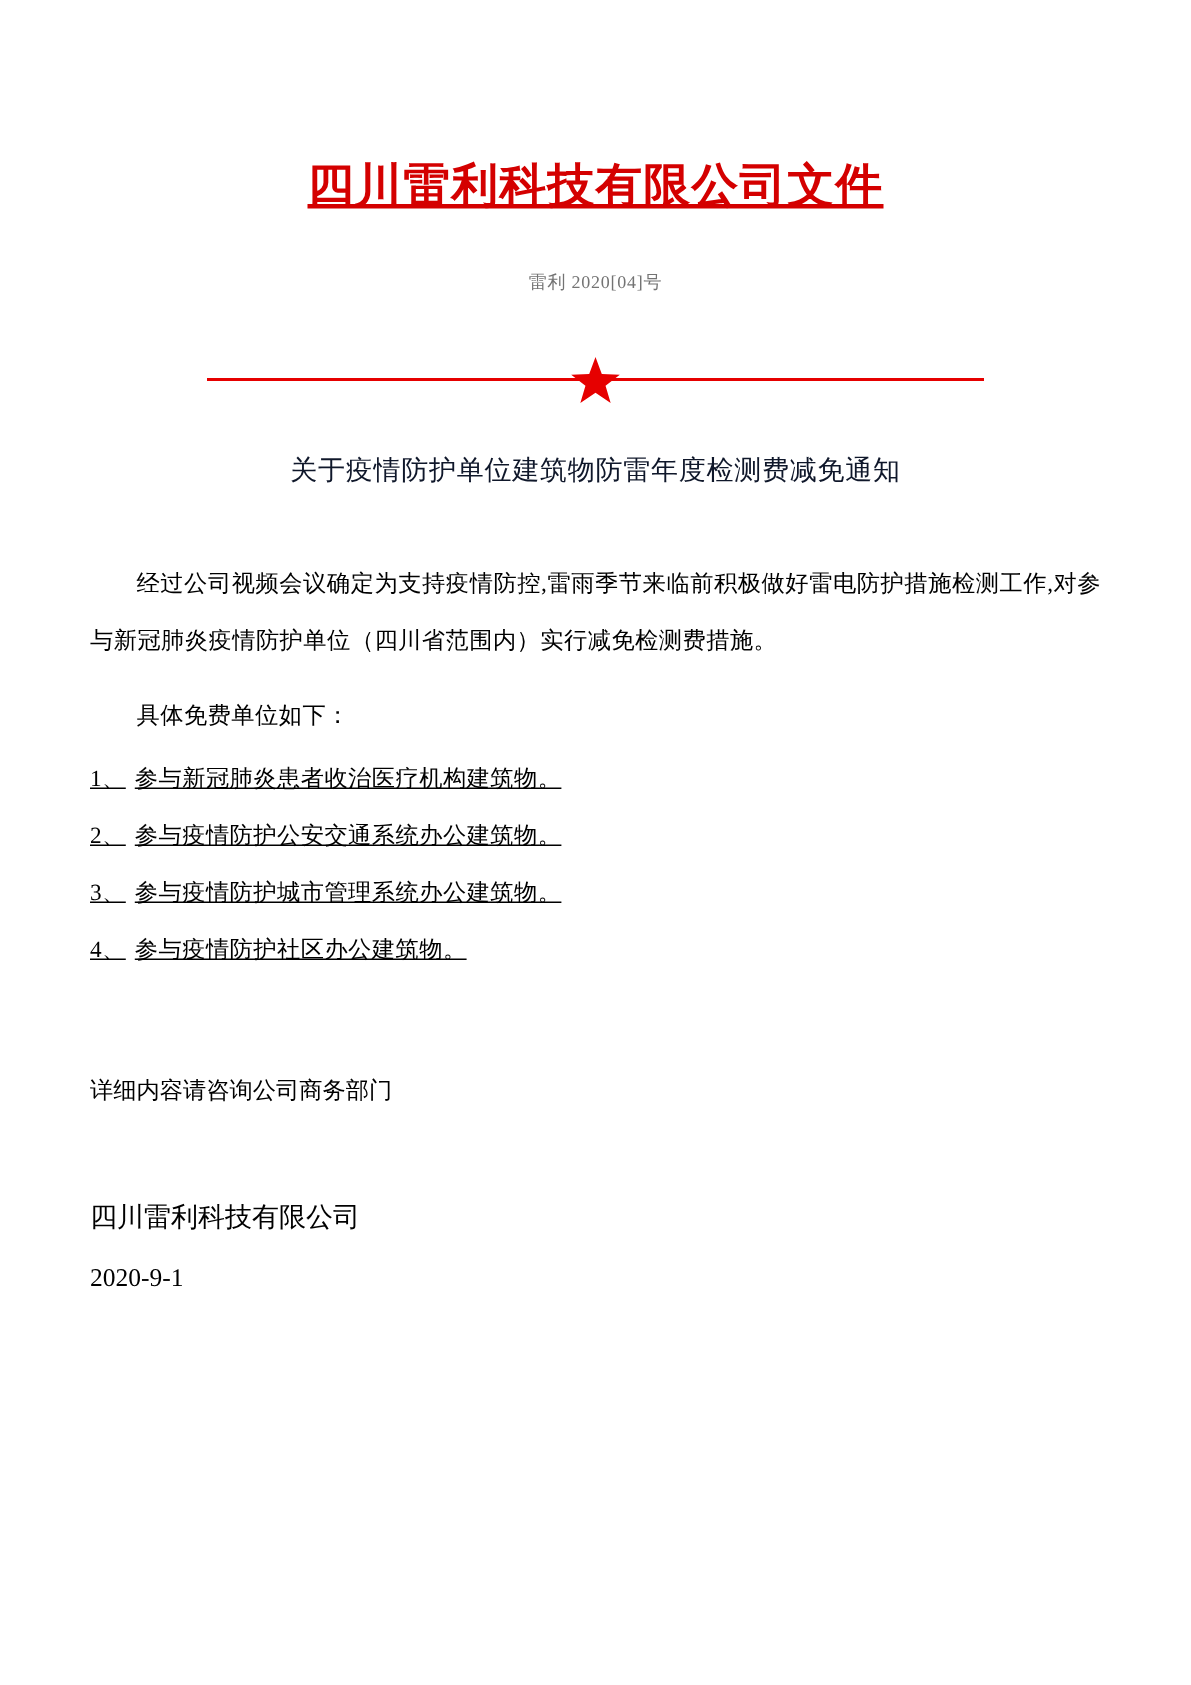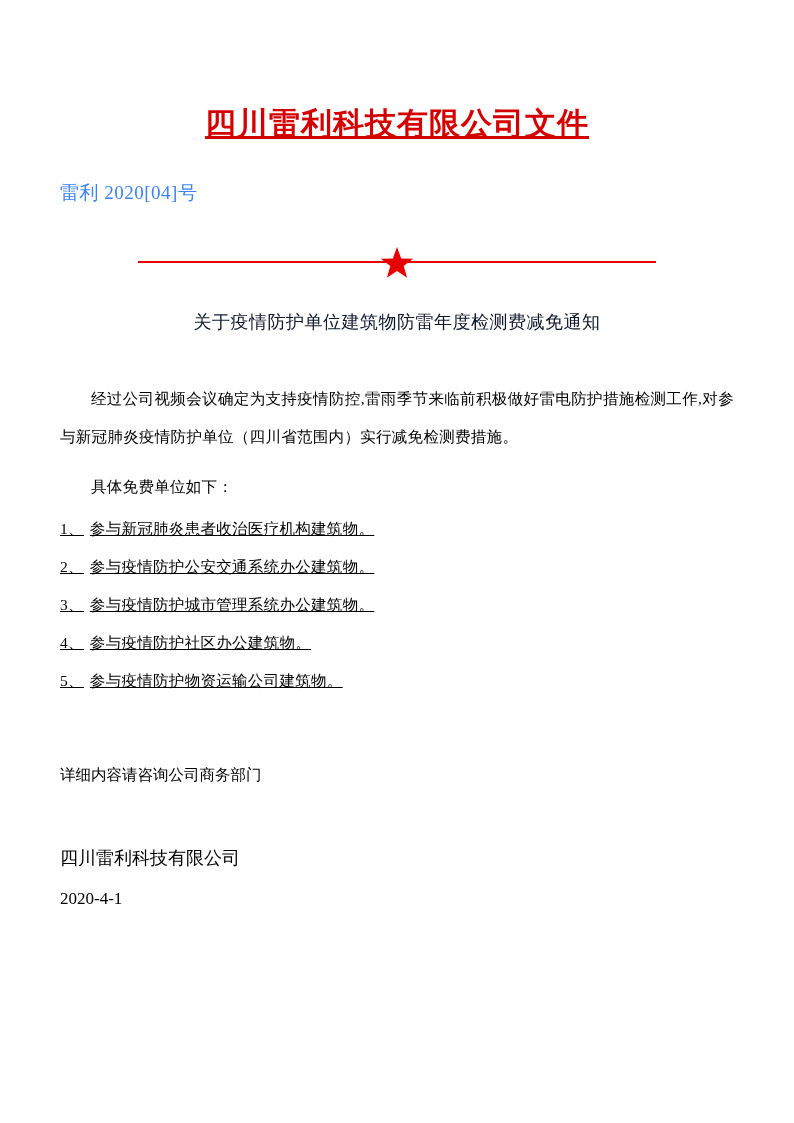--- a/index.html
+++ b/index.html
@@ -31,24 +31,24 @@
     font-weight: bold;
     font-size: 31px;
     letter-spacing: 1px;
     margin-top: 105px;
     line-height: 1.2;
     font-family: "Liberation Serif", "DejaVu Serif", serif;
     text-decoration: underline;
   }
 
   .doc-number {
-    text-align: left;
-    font-size: 19px;
+    text-align: center;
+    font-size: 12px;
     margin-top: 38px;
-    color: #3b82f6;
+    color: #737373;
     letter-spacing: 0.5px;
   }
 
   .rule-wrap {
     position: relative;
     height: 40px;
     margin-top: 36px;
   }
   .rule-line {
     position: absolute;
@@ -164,25 +164,22 @@
       </li>
       <li>
         <span class="num">2、</span><span>参与疫情防护公安交通系统办公建筑物。</span>
       </li>
       <li>
         <span class="num">3、</span><span>参与疫情防护城市管理系统办公建筑物。</span>
       </li>
       <li>
         <span class="num">4、</span><span>参与疫情防护社区办公建筑物。</span>
       </li>
-      <li>
-        <span class="num">5、</span><span>参与疫情防护物资运输公司建筑物。</span>
-      </li>
     </ul>
   </div>
 
   <div class="sign-block">
     <div class="sign-note">详细内容请咨询公司商务部门</div>
     <div class="sign-company">四川雷利科技有限公司</div>
-    <div class="sign-date">2020-4-1</div>
+    <div class="sign-date">2020-9-1</div>
   </div>
 
 </div>
 
 </body></html>

